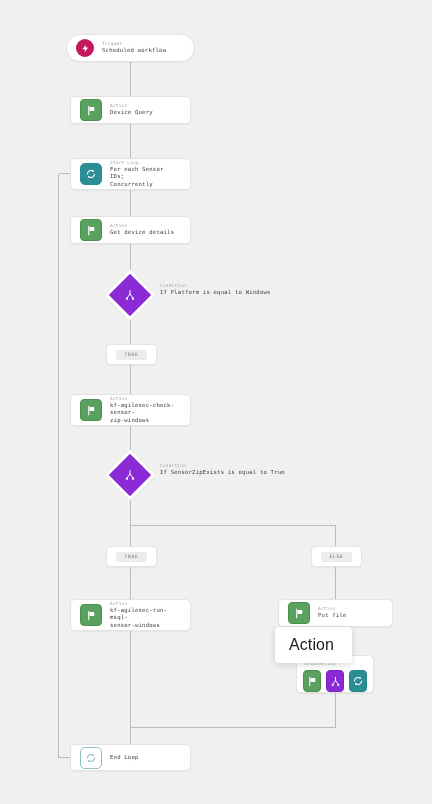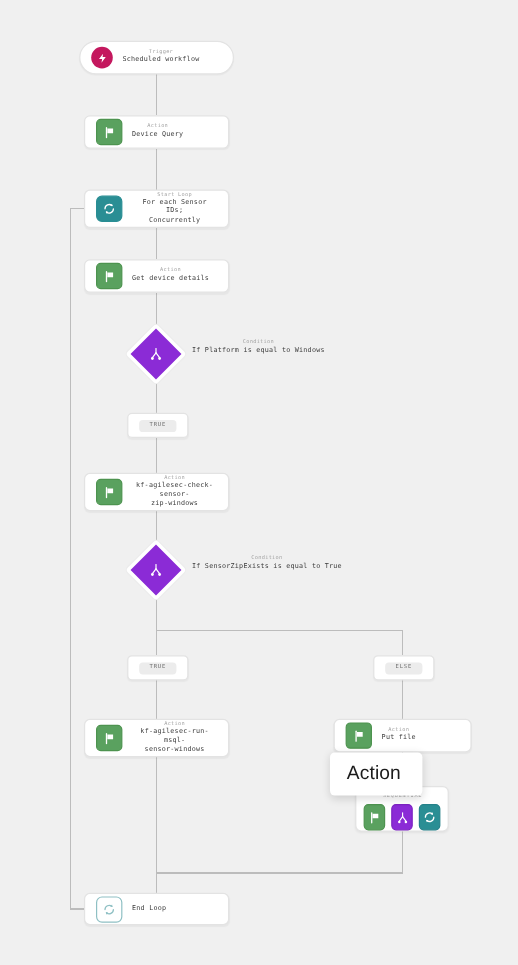--- a/index.html
+++ b/index.html
@@ -13,21 +13,20 @@
     position: relative;
     overflow: hidden;
     font-family: "DejaVu Sans Mono", monospace;
     -webkit-font-smoothing: antialiased;
   }
   #canvas {
     position: absolute;
     inset: 0;
     width: 432px;
     height: 800px;
-    text-align: center;
   }
   
   .edges {
     position: absolute;
     left: 0; top: 0;
     width: 432px;
     height: 804px;
     pointer-events: none;
   }
   

